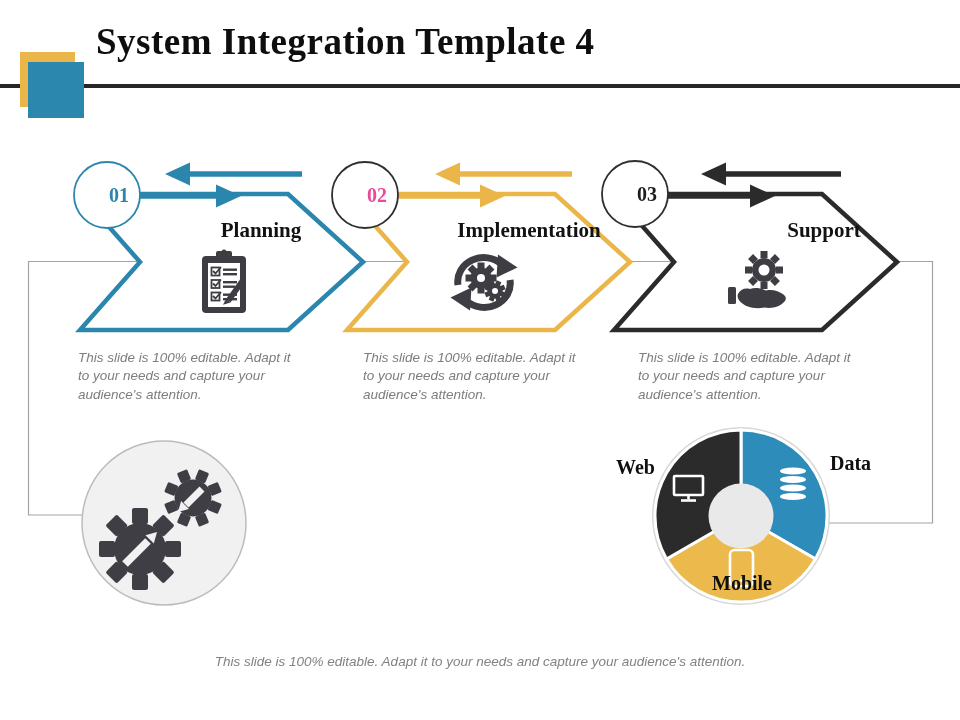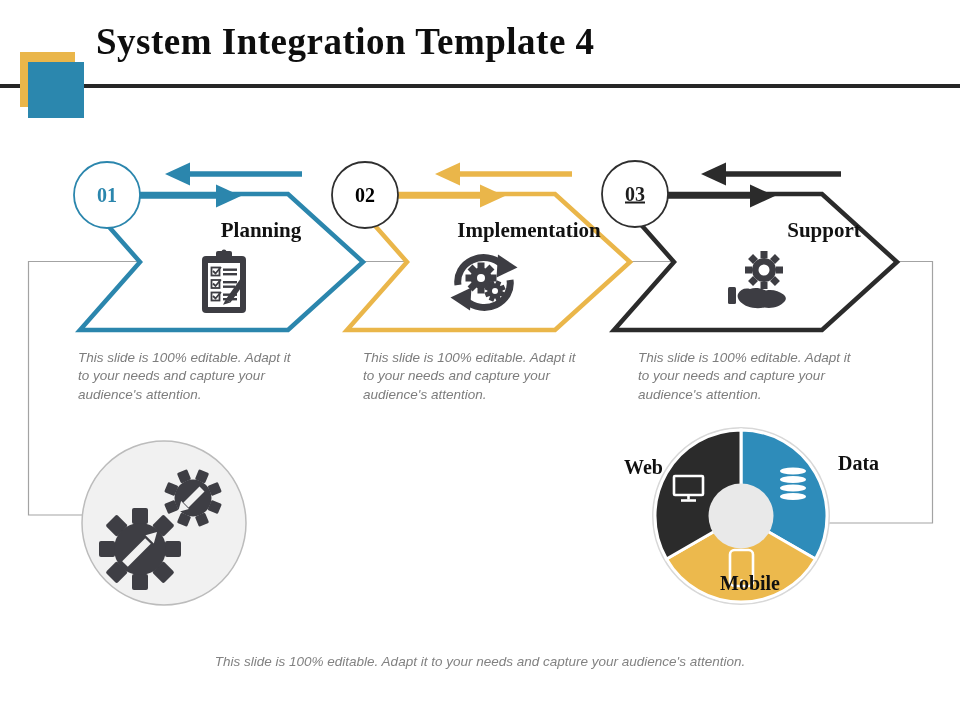--- a/index.html
+++ b/index.html
@@ -4,31 +4,31 @@
 <style>
   html,body{margin:0;padding:0;background:#ffffff;}
   .slide{position:relative;width:960px;height:720px;background:#ffffff;overflow:hidden;
          font-family:"Liberation Serif",serif;}
   .abs{position:absolute;}
   .title{left:96px;top:20px;font-size:37px;font-weight:bold;letter-spacing:.5px;color:#0e0e0e;white-space:nowrap;}
   .rule{left:0;top:84px;width:960px;height:4px;background:#262626;}
   .sq-y{left:20px;top:52px;width:55px;height:55px;background:#eab64a;}
   .sq-b{left:28px;top:62px;width:56px;height:56px;background:#2b87ae;}
   svg.layer{position:absolute;left:0;top:0;}
-  .step-num{font-size:20px;font-weight:bold;transform:translate(-50%,-50%);white-space:nowrap;}
+  .step-num{font-size:20px;font-weight:bold;transform:translate(-50%,-50%);white-space:nowrap;margin-left:12px;}
   .n1{left:107px;top:195px;color:#2b86ad;}
-  .n2{left:365px;top:195px;color:#000000;text-align:center;}
-  .n3{left:635px;top:194px;color:#1d1d1d;text-decoration:underline;}
+  .n2{left:365px;top:195px;color:#ec4899;text-align:center;}
+  .n3{left:635px;top:194px;color:#1d1d1d;}
   .step-label{top:218px;transform:translateX(-50%);font-size:21px;font-weight:bold;color:#121212;white-space:nowrap;margin-left:44px;}
   .l1{left:217px;}.l2{left:485px;}.l3{left:780px;}
   .desc{top:349px;width:218px;font-family:"Liberation Sans",sans-serif;font-style:italic;
         font-size:13.5px;line-height:1.36;color:#7d7d7d;}
   .d1{left:78px;}.d2{left:363px;}.d3{left:638px;}
   .integration-label{left:267px;top:494px;font-size:21px;font-weight:bold;color:#101010;line-height:27px;}
-  .donut-label{font-size:20px;font-weight:bold;color:#101010;white-space:nowrap;margin-left:8px;}
+  .donut-label{font-size:20px;font-weight:bold;color:#101010;white-space:nowrap;}
   .web{left:616px;top:456px;}
   .data{left:830px;top:452px;}
   .mobile{left:742px;top:572px;transform:translateX(-50%);text-align:right;}
   .footer{left:0;top:654px;width:960px;text-align:center;font-family:"Liberation Sans",sans-serif;
           font-style:italic;font-size:13.5px;color:#828282;}
 </style>
 </head>
 <body>
 
 <div class="slide">

